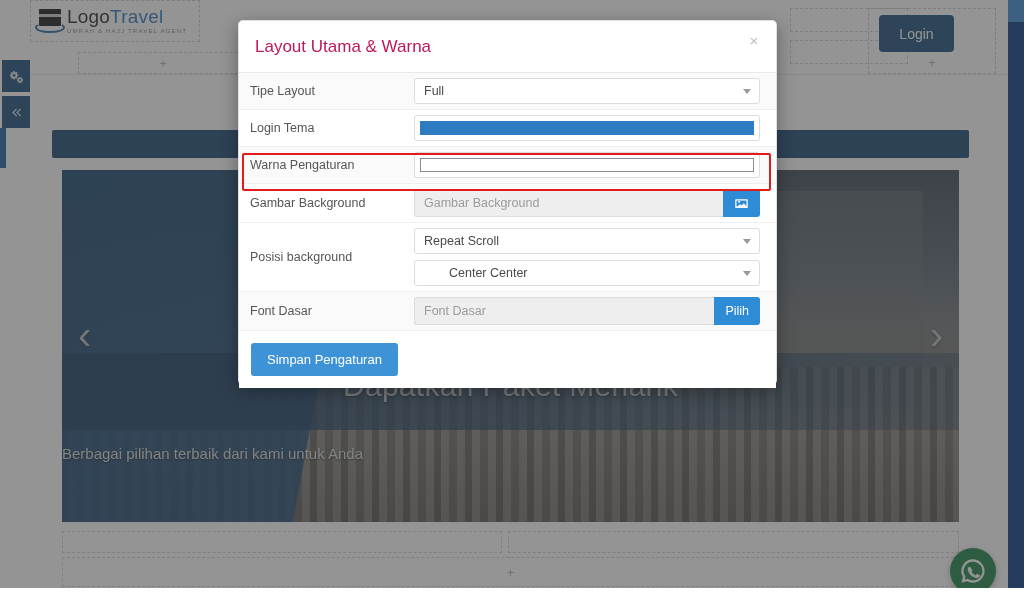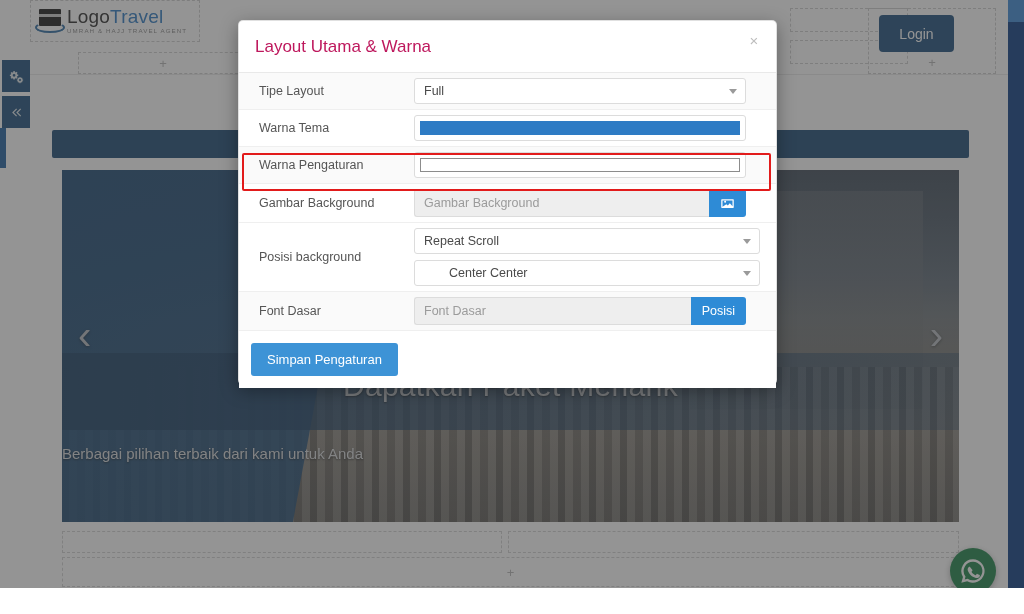--- a/index.html
+++ b/index.html
@@ -201,24 +201,24 @@
   }
   .modal-body { padding: 0; }
 
   .frow {
     display: flex; align-items: center; min-height: 36px;
     border-bottom: 1px solid #efefef; position: relative;
   }
   .frow.striped { background: #fafafa; }
   .frow.plain { background: #ffffff; }
   .flabel {
-    width: 175px; flex: 0 0 175px; padding-left: 20px;
+    width: 175px; flex: 0 0 175px; padding-left: 11px;
     font-size: 12.5px; color: #555555;
   }
-  .fctrl { flex: 1 1 auto; padding: 5px 30px 5px 0; }
+  .fctrl { flex: 1 1 auto; padding: 5px 16px 5px 0; }
 
   .sel {
     width: 100%; height: 26px; background: #fff; border: 1px solid #dcdcdc;
     border-radius: 3px; position: relative; display: flex; align-items: center;
     padding: 0 22px 0 9px; font-size: 12.5px; color: #4a4a4a;
   }
   .caret {
     position: absolute; right: 8px; top: 50%; margin-top: -2px;
     width: 0; height: 0; border-left: 4px solid transparent;
     border-right: 4px solid transparent; border-top: 5px solid #9a9a9a;
@@ -368,21 +368,21 @@
         <div class="flabel">Tipe Layout</div>
         <div class="fctrl">
           <div class="sel">
             <span>Full</span>
             <span class="caret"></span>
           </div>
         </div>
       </div>
 
       <div class="frow plain">
-        <div class="flabel">Warna Tema</div>
+        <div class="flabel">Login Tema</div>
         <div class="fctrl">
           <div class="swatch-box">
             <div class="swatch-fill" id="swatch-tema" style="background: rgb(46, 123, 196);"></div>
           </div>
         </div>
       </div>
 
       <div class="frow striped">
         <div class="flabel">Warna Pengaturan</div>
         <div class="fctrl">
@@ -418,21 +418,21 @@
             <span class="caret"></span>
           </div>
         </div>
       </div>
 
       <div class="frow striped">
         <div class="flabel">Font Dasar</div>
         <div class="fctrl">
           <div class="input-group">
             <div class="tinput">Font Dasar</div>
-            <button class="ig-btn">Posisi</button>
+            <button class="ig-btn">Pilih</button>
           </div>
         </div>
       </div>
 
       <div class="save-row">
         <button class="btn-primary">Simpan Pengaturan</button>
       </div>
     </div>
 
     <div class="redbox" style="border-color: rgb(226, 27, 27);"></div>

